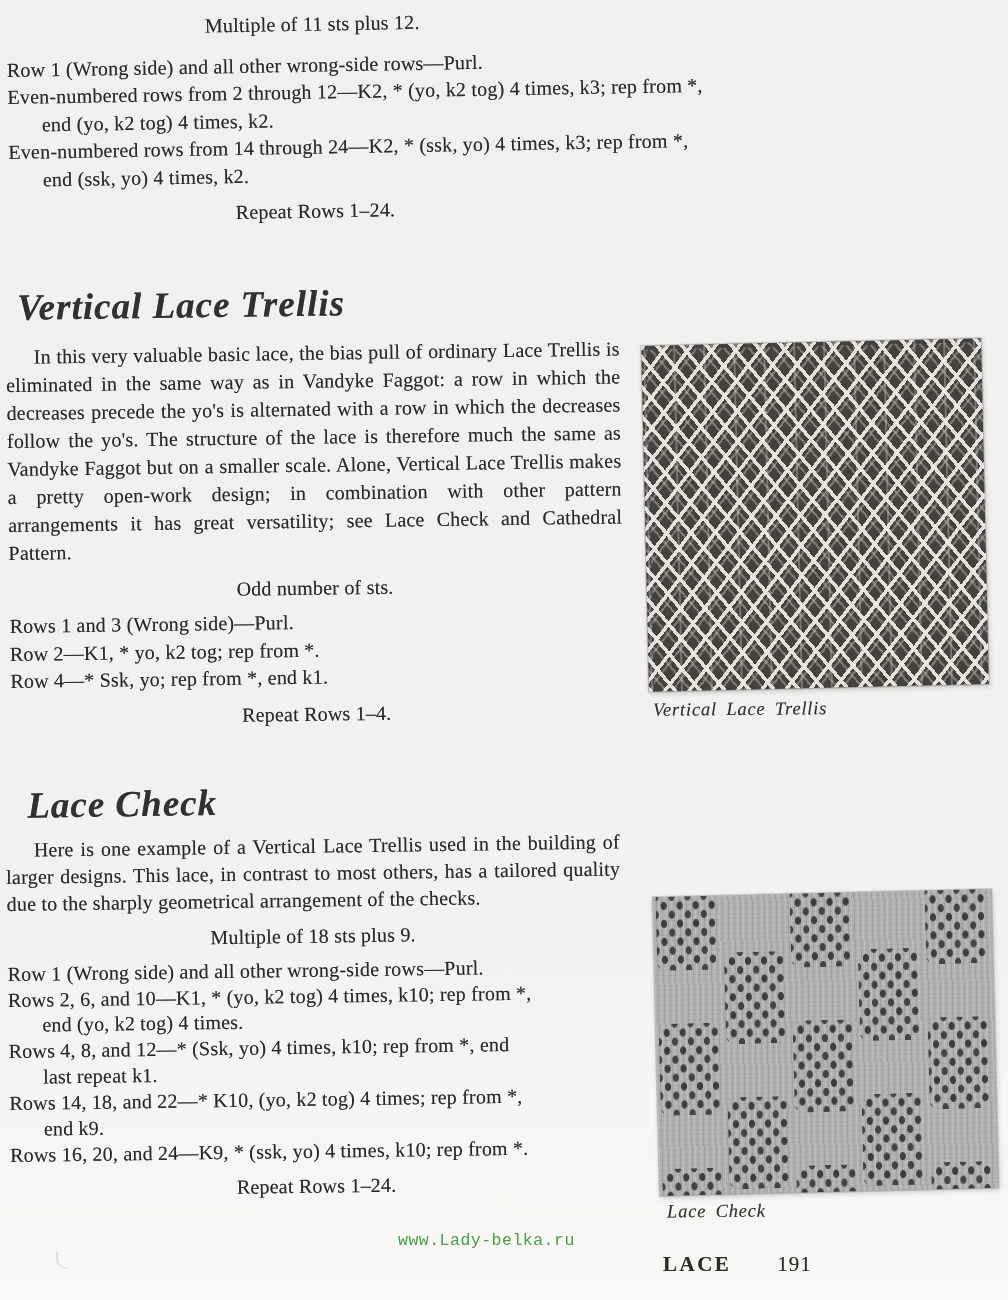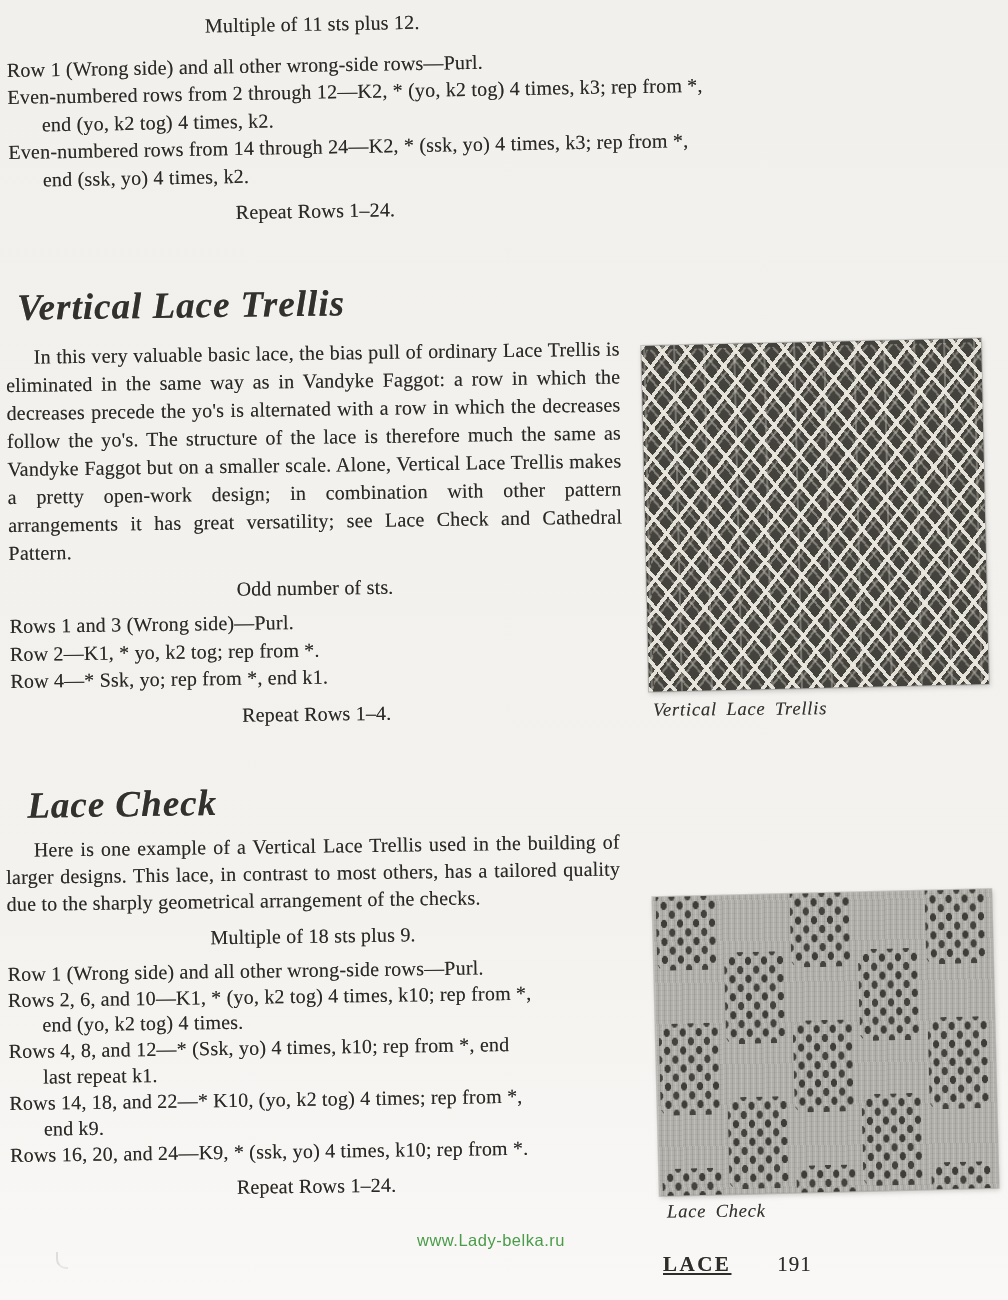--- a/index.html
+++ b/index.html
@@ -93,29 +93,29 @@
     letter-spacing:0.8px;
     word-spacing:4px;
     color:#34322f;
     text-shadow:0 0 0.4px rgba(20,18,16,0.4);
   }
   .cap1 { left:653px; top:699px; transform:rotate(-0.5deg); }
   .cap2 { left:667px; top:1201px; transform:rotate(-0.5deg); }
 
   
   .watermark{
-    left:417px; top:1231px;
-    font-family:Liberation Sans, sans-serif;
+    left:398px; top:1231px;
+    font-family:Liberation Mono, monospace;
     font-size:16.5px;
     color:#4a9b4a;
     letter-spacing:0.5px;
     text-align:center;
   }
   .folio{ left:663px; top:1252px; font-size:21px; color:#2f2d2a; text-shadow:0 0 0.5px rgba(20,18,16,0.5); }
-  .folio .sec-label{ font-weight:600; letter-spacing:2.5px;text-decoration:underline; }
+  .folio .sec-label{ font-weight:600; letter-spacing:2.5px; }
   .folio .pagenum{ margin-left:46px; letter-spacing:1px;margin-top:16px; }
 
   .corner-mark{
     left:56px; top:1252px; width:12px; height:17px;
     border-left:2px solid rgba(110,108,104,0.18);
     border-bottom:2px solid rgba(110,108,104,0.12);
     border-radius:0 0 0 10px;
   }
 </style>
 </head>

